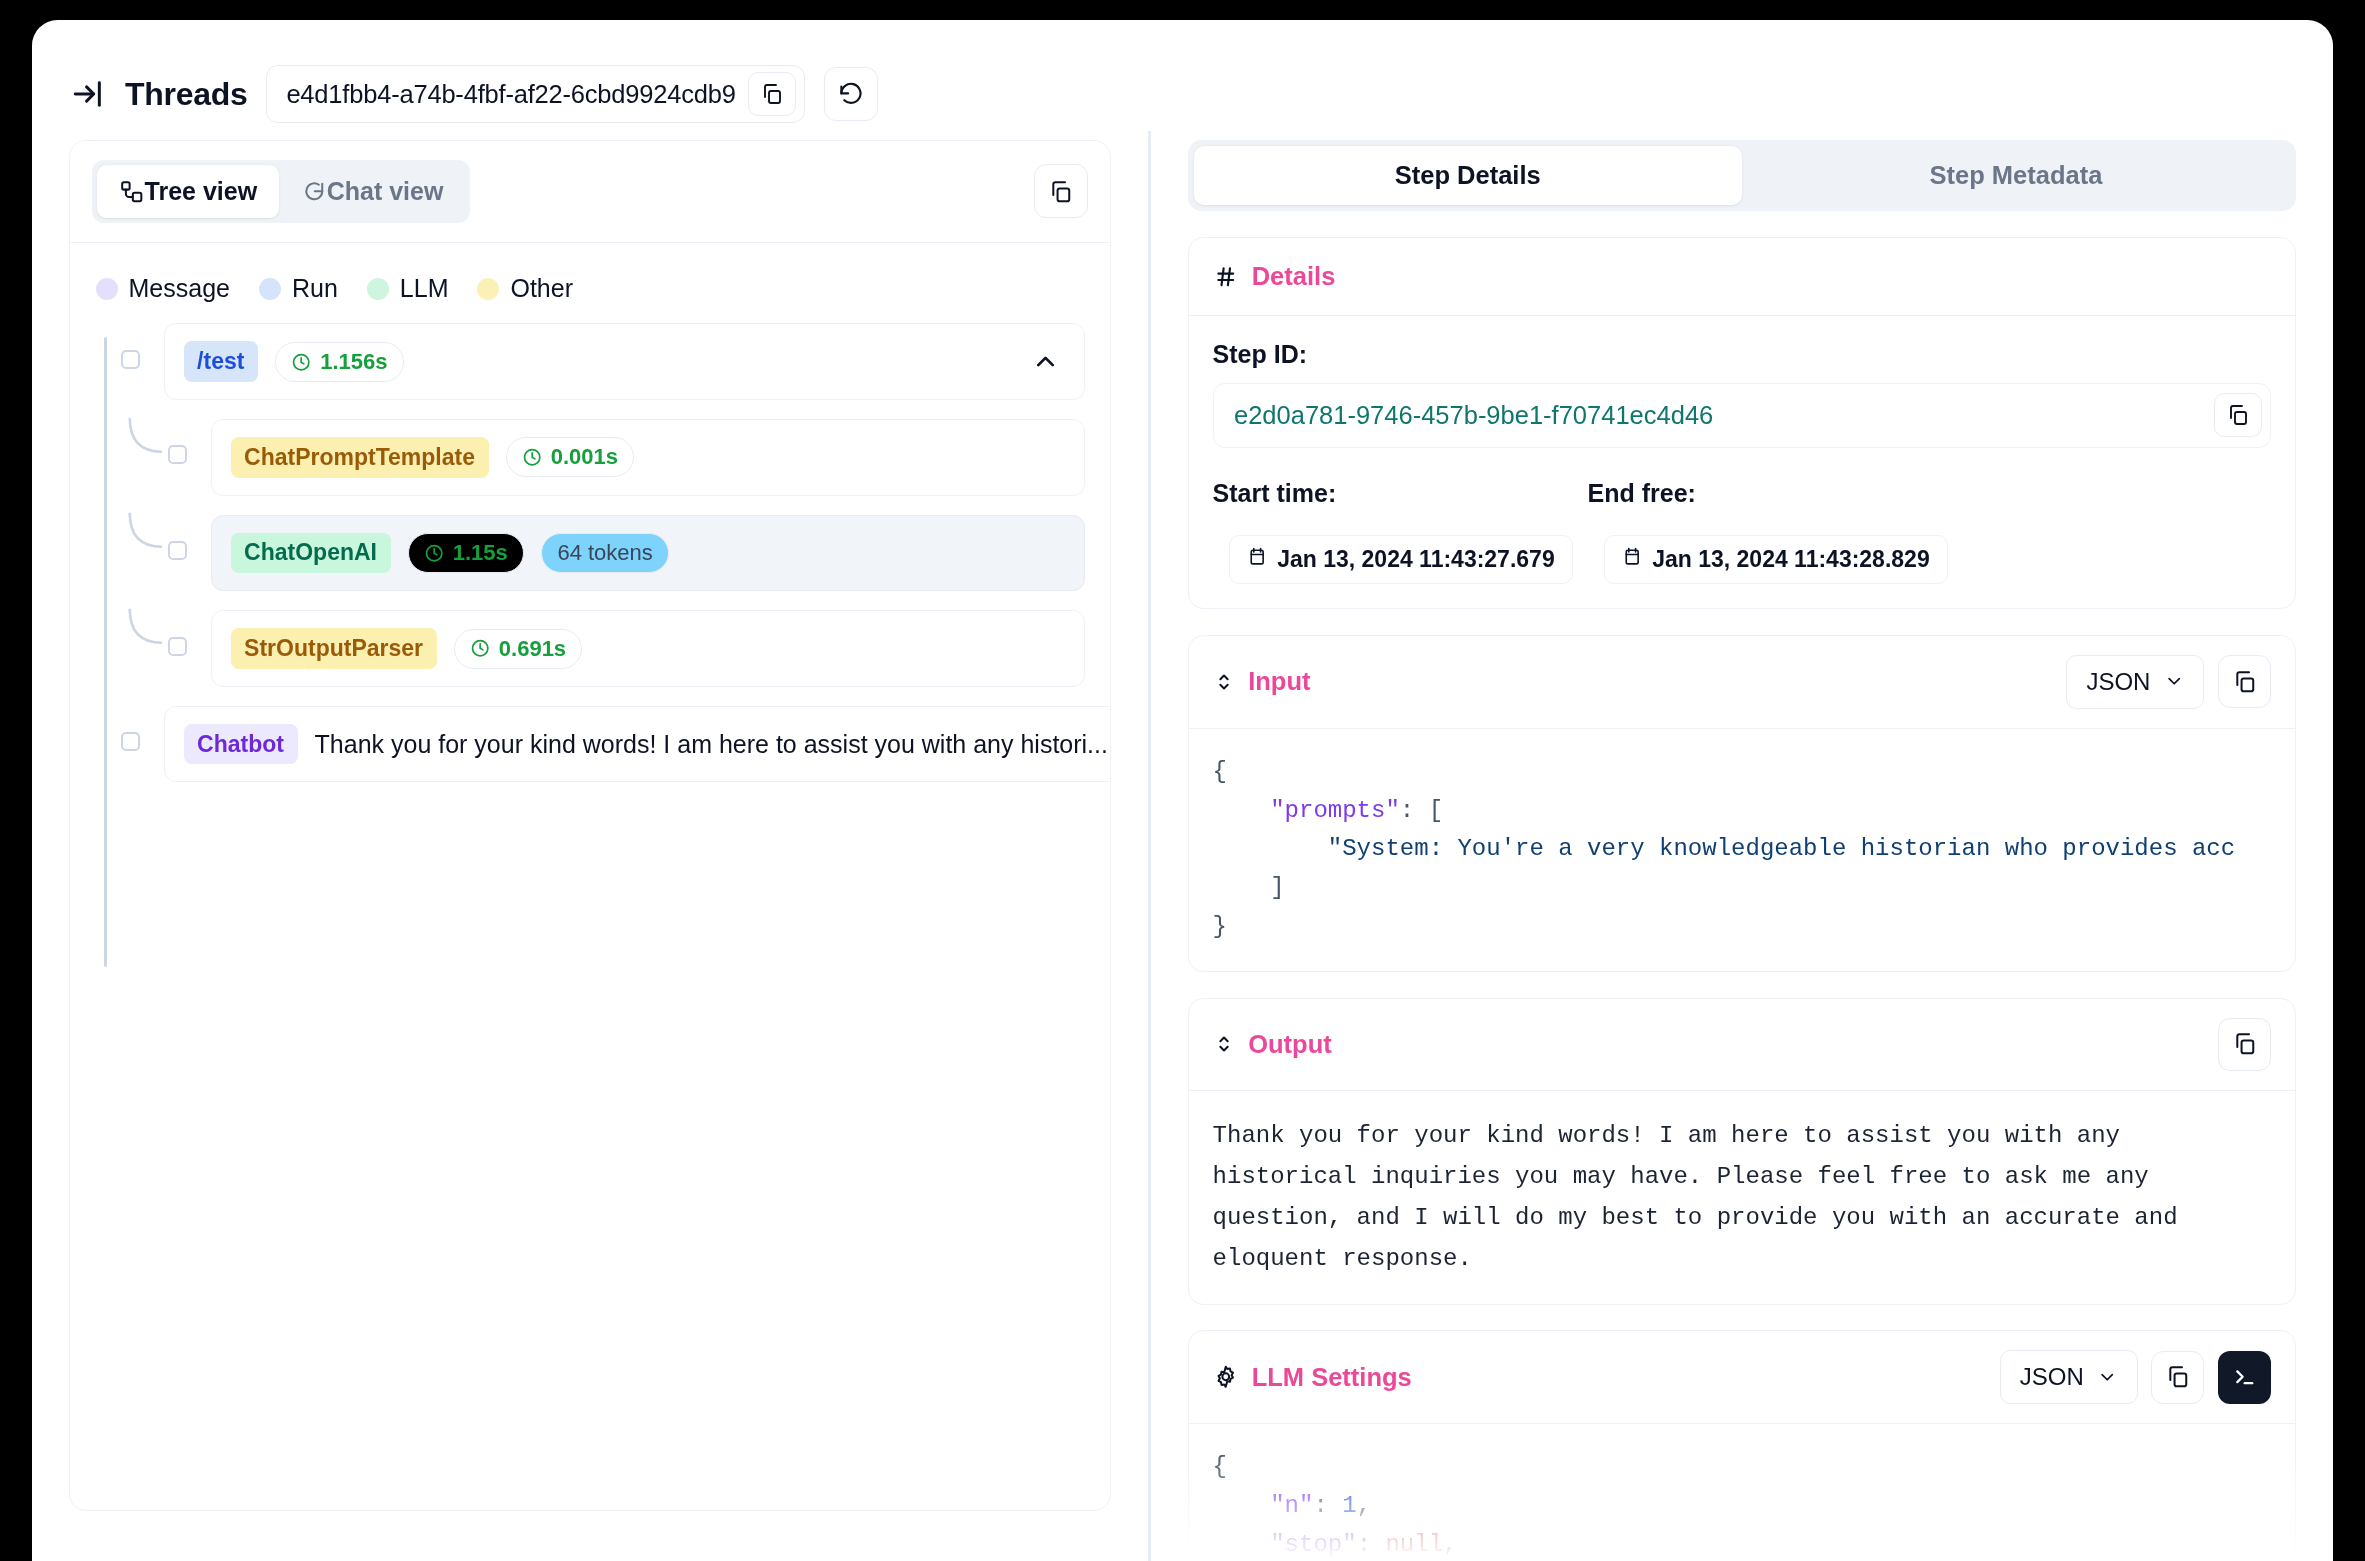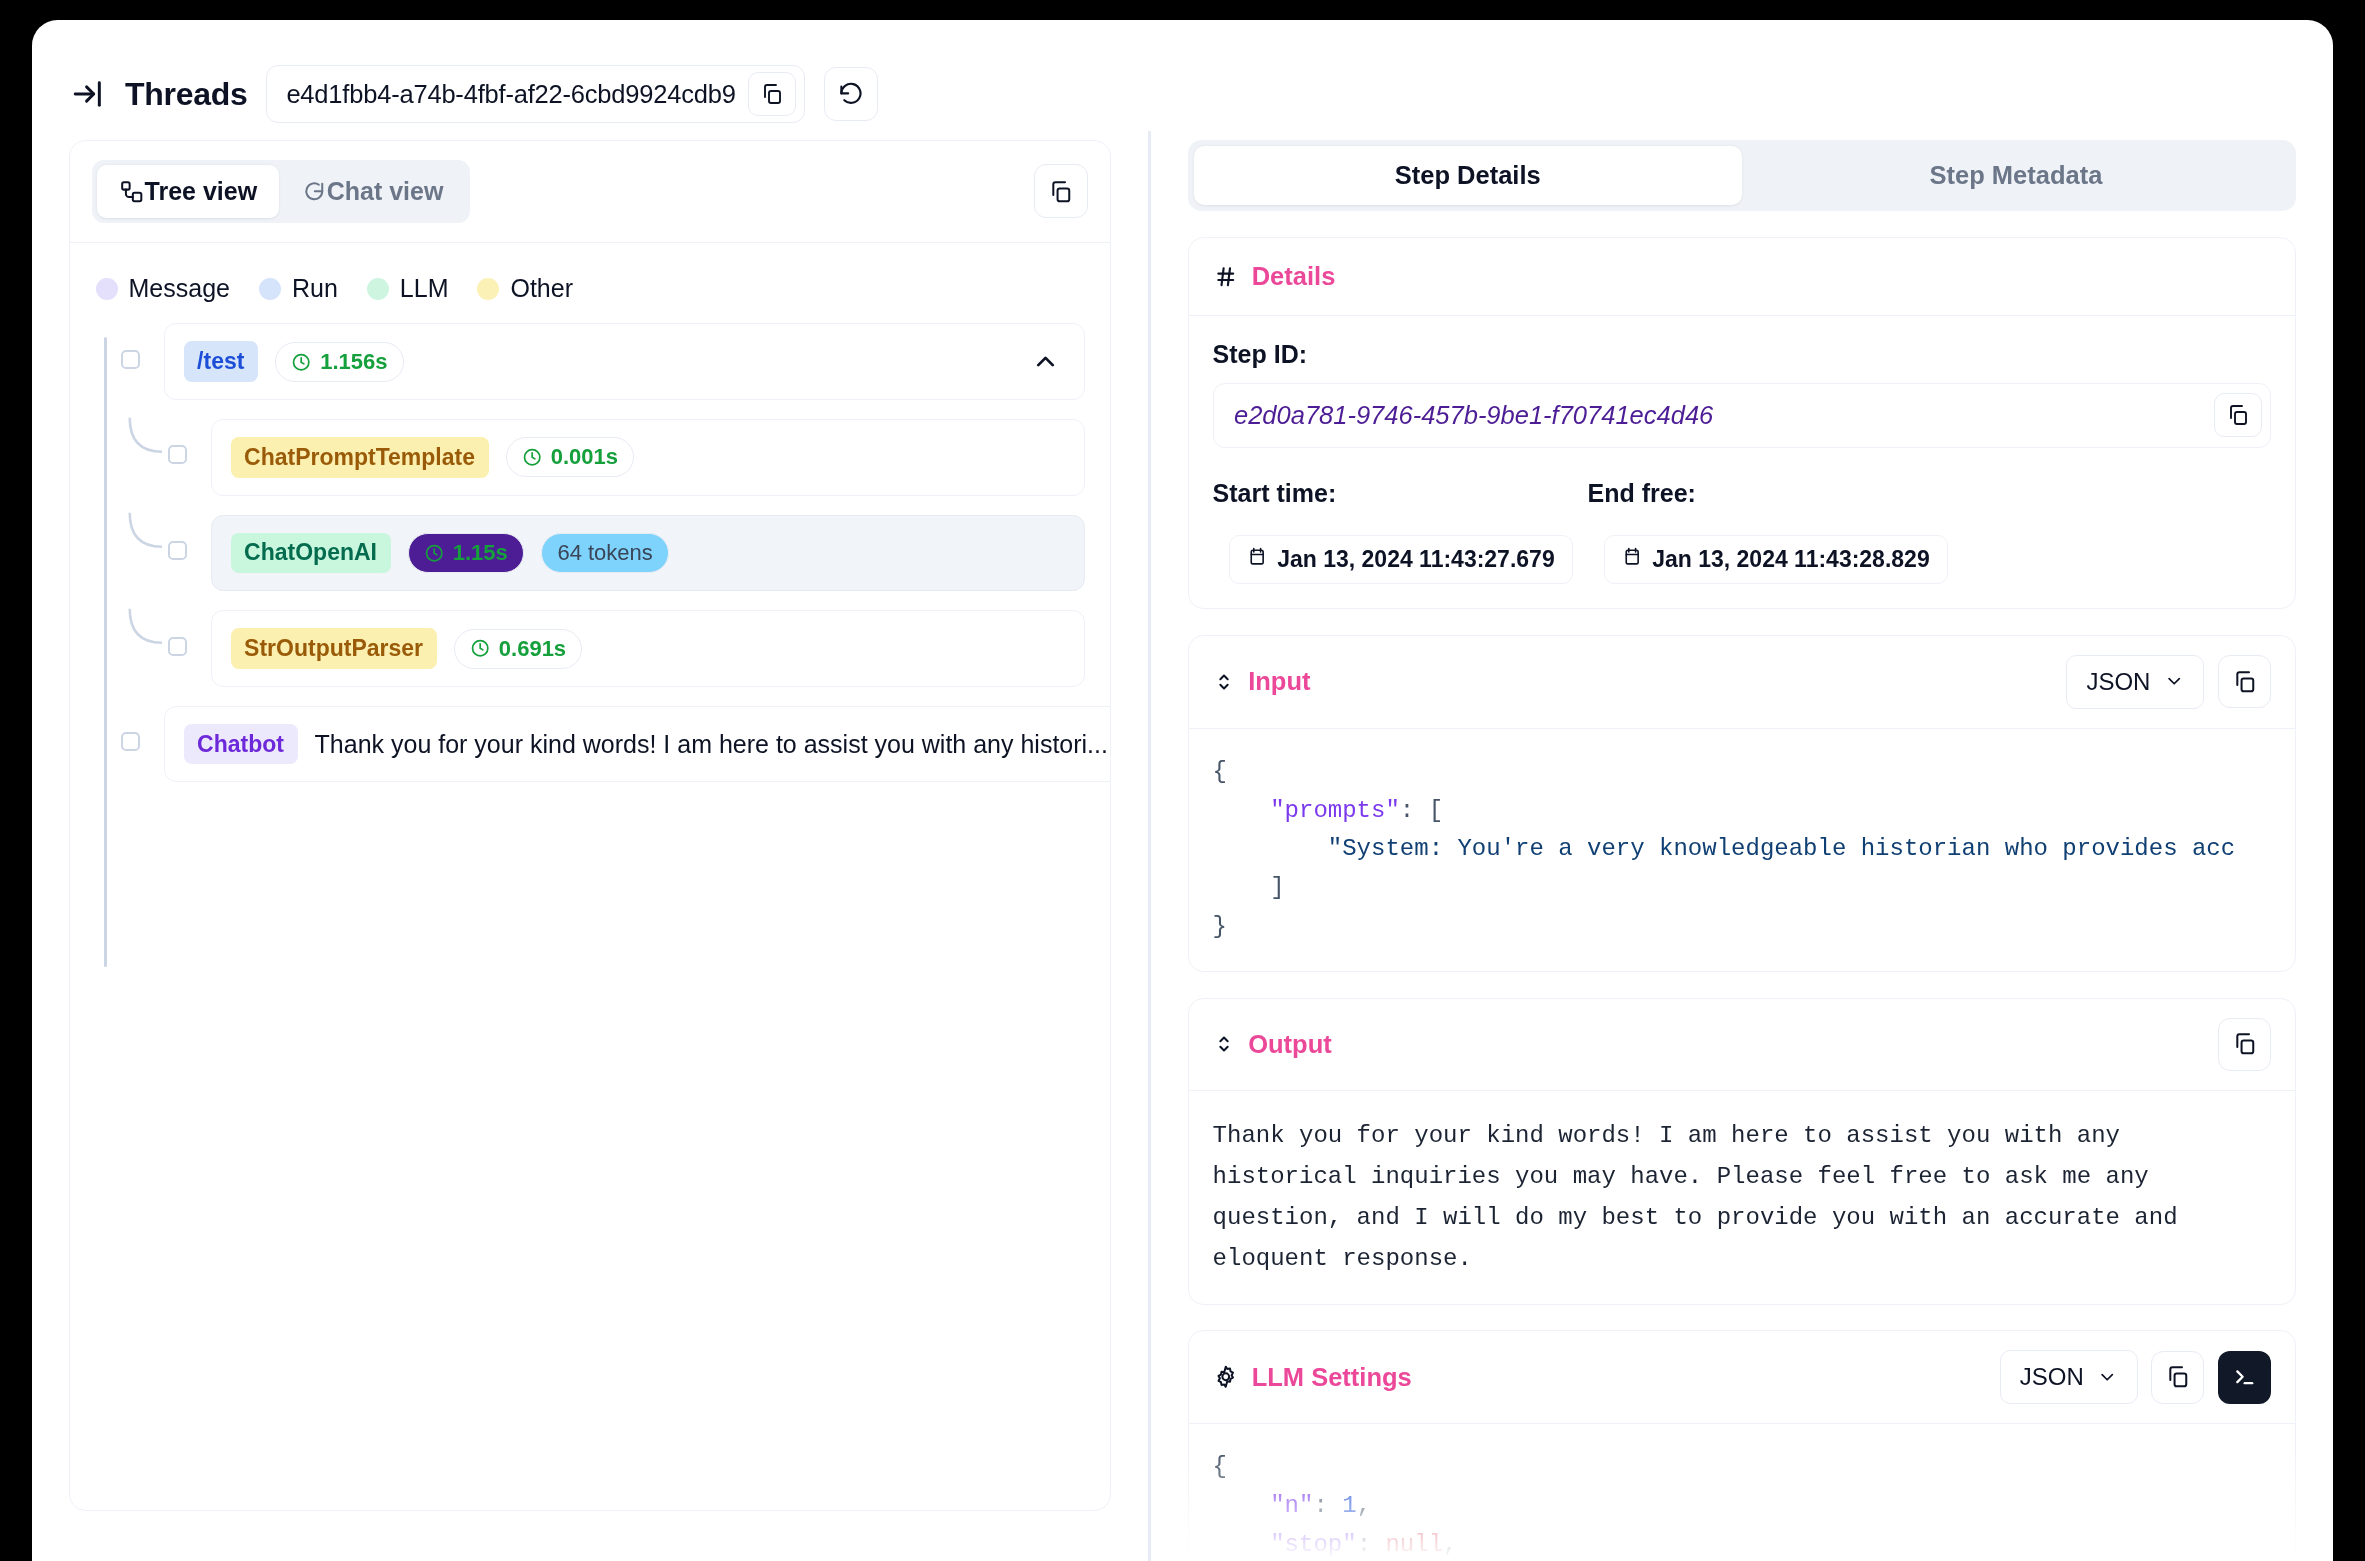--- a/index.html
+++ b/index.html
@@ -174,21 +174,21 @@
     display: flex; align-items: center; justify-content: center;
   }
   .panel-body { padding: 24px; }
 
   .field-label { font-size: 25px; font-weight: 700; color: #0d1324; margin-bottom: 13.6px; }
   .input-row {
     display: flex; align-items: center;
     border: 1.7px solid #eef1f7; border-radius: 12px;
     padding: 5.1px 8.5px 5.1px 20.4px; height: 65px;
   }
-  .input-val { font-size: 25.5px; color: #4c1d95; flex: 1; font-style: italic; }
+  .input-val { font-size: 25.5px; color: #0f766e; flex: 1; }
   .times { display: flex; gap: 0; margin-top: 31px; }
   .time-col { width: 375px; }
   .time-pill {
     display: inline-flex; align-items: flex-start; gap: 10.2px;
     border: 1.7px solid #eef1f7; border-radius: 10.2px;
     padding: 10.2px 17px; font-size: 23px; font-weight: 700; color: #0d1324;
     margin-top: 13.6px;
     margin-left: 16px;
   }
 
@@ -350,21 +350,21 @@
 
           <div class="tree-row" style="padding-left:115px;">
             <svg style="position:absolute;left:32px;top:-3.4px;" width="51" height="51" viewBox="0 0 60 60" fill="none">
               <path d="M2 2 C2 30, 16 42, 40 42" stroke="#ccd5e4" stroke-width="3" fill="none"></path>
             </svg>
             <div style="position:absolute;left:72px;top:26.4px;">
               <div class="node-dot"></div>
             </div>
             <div class="node-box selected">
               <span class="chip chip-llm">ChatOpenAI</span>
-              <span class="pill time" style="background:#4c1d95">
+              <span class="pill time" style="background:#000000">
                 <svg width="20.4" height="20.4" viewBox="0 0 24 24" fill="none" stroke="#15a03c" stroke-width="2" stroke-linecap="round">
                     <circle cx="12" cy="12" r="9"></circle>
                     <path d="M12 7v5l3.2 2"></path>
                   </svg>
                 <span>1.15s</span>
               </span>
               <span class="pill tokens" style="background:#7dd3fc">64 tokens</span>
             </div>
           </div>
 

